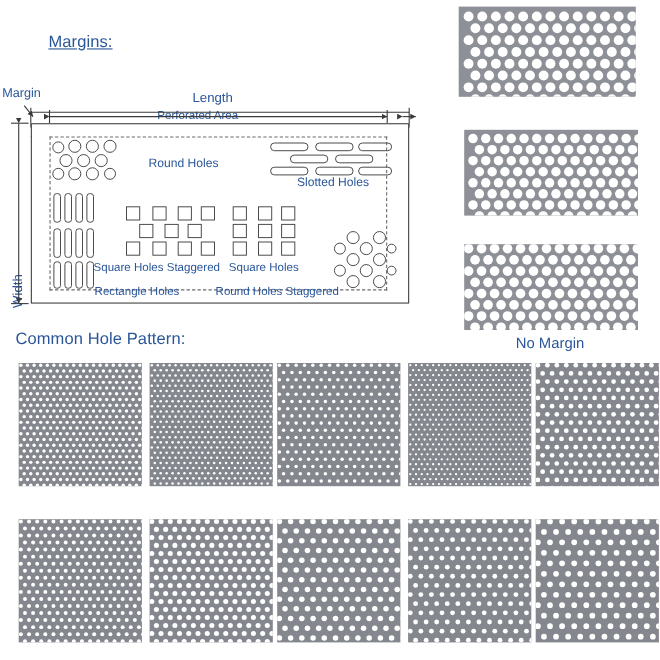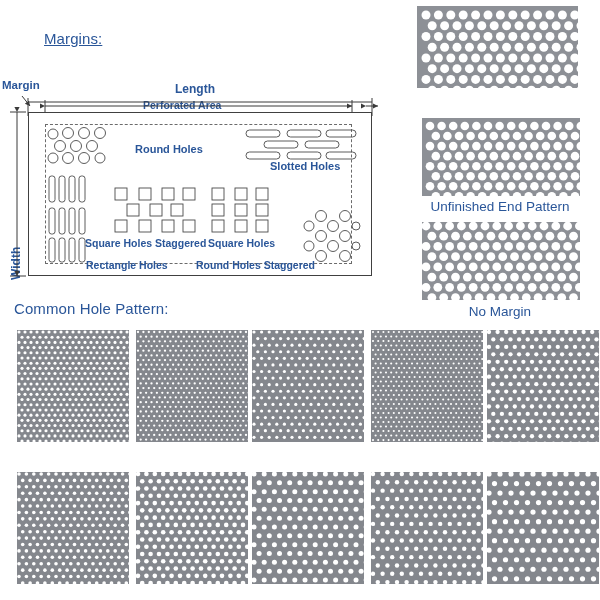--- a/index.html
+++ b/index.html
@@ -59,21 +59,21 @@
   svg { display: block; overflow: visible; }
 
   .pattern-panel { background: #8d9096; }
   .swatch { background: #84878d; }
 </style>
 </head>
 <body>
 
 <div class="abs section-title" style="left:44px; top:30px;text-decoration:underline;">Margins:</div>
 
-<div class="abs" style="left:0px; top:78px; width:400px; height:215px;font-weight:bold;">
+<div class="abs" style="left:0px; top:78px; width:400px; height:215px;">
 
   <div class="abs blue-label" style="left:2px; top:2px; font-size:11.5px;">Margin</div>
 
   <div class="abs blue-label" style="left:175px; top:5px; font-size:12px;">Length</div>
 
   <div class="abs blue-label vert-text" style="left:10px; top:202px; font-size:12px;">Width</div>
 
   <div class="abs blue-label vert-text" style="left:29px; top:188px; font-size:10px;">Perforated Area</div>
 
   <div class="abs blue-label" style="left:140px; top:22px; font-size:10.5px; background:#fff; padding:0 3px;">Perforated Area</div>
@@ -447,21 +447,20 @@
           <circle cx="95.00" cy="78.32" r="4.3"></circle>
           <circle cx="106.60" cy="78.32" r="4.3"></circle>
           <circle cx="118.20" cy="78.32" r="4.3"></circle>
           <circle cx="129.80" cy="78.32" r="4.3"></circle>
           <circle cx="141.40" cy="78.32" r="4.3"></circle>
           <circle cx="153.00" cy="78.32" r="4.3"></circle>
           <circle cx="164.60" cy="78.32" r="4.3"></circle>
         </g>
       </svg>
   </div>
-  <div class="abs panel-caption" style="left:0px; top:200px; width:200px;">Unfinished End Pattern</div>
 
   <div class="abs" style="left:22px; top:222px; width:158px; height:78px; overflow:hidden; background:#8d9096;">
     <svg width="158" height="78">
         <g fill="#ffffff" id="nom">
           <circle cx="4.00" cy="4.00" r="4.4"></circle>
           <circle cx="15.80" cy="4.00" r="4.4"></circle>
           <circle cx="27.60" cy="4.00" r="4.4"></circle>
           <circle cx="39.40" cy="4.00" r="4.4"></circle>
           <circle cx="51.20" cy="4.00" r="4.4"></circle>
           <circle cx="63.00" cy="4.00" r="4.4"></circle>

